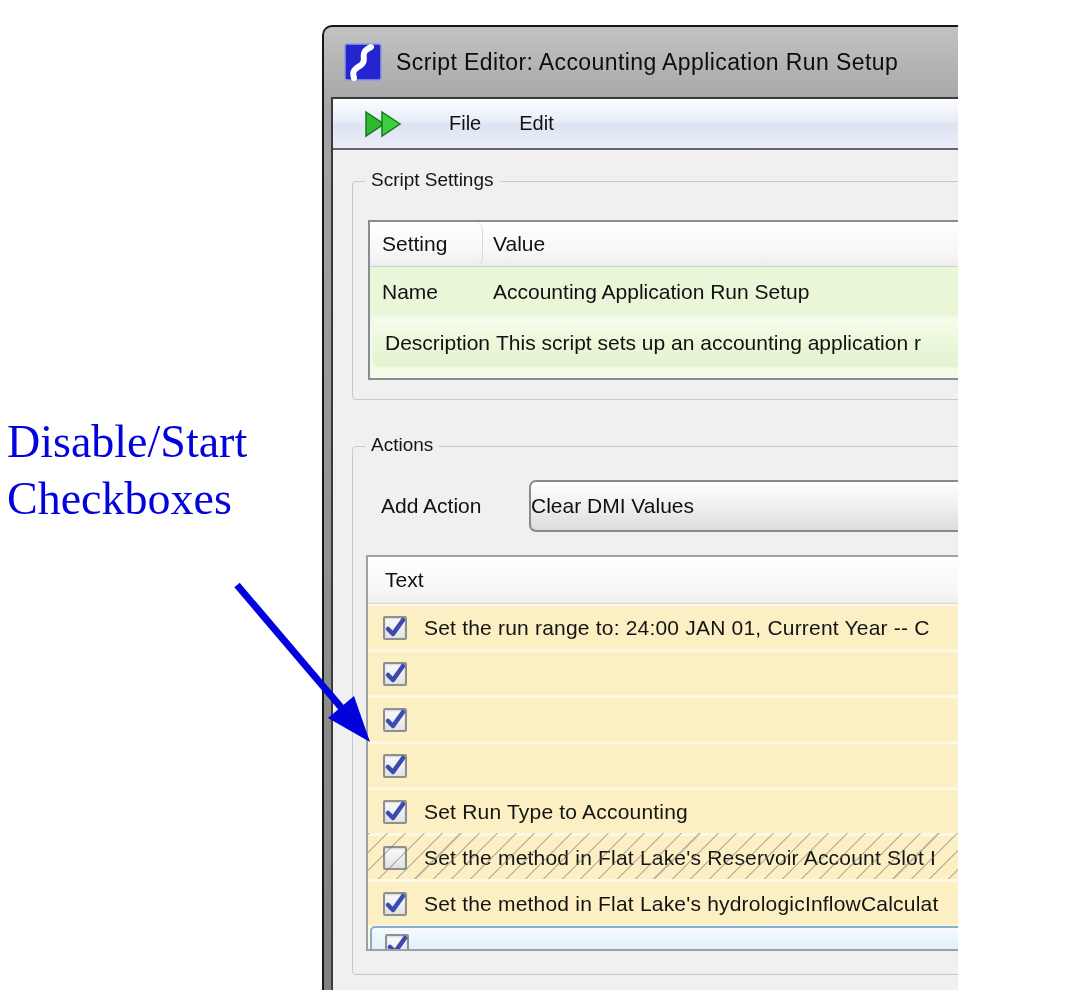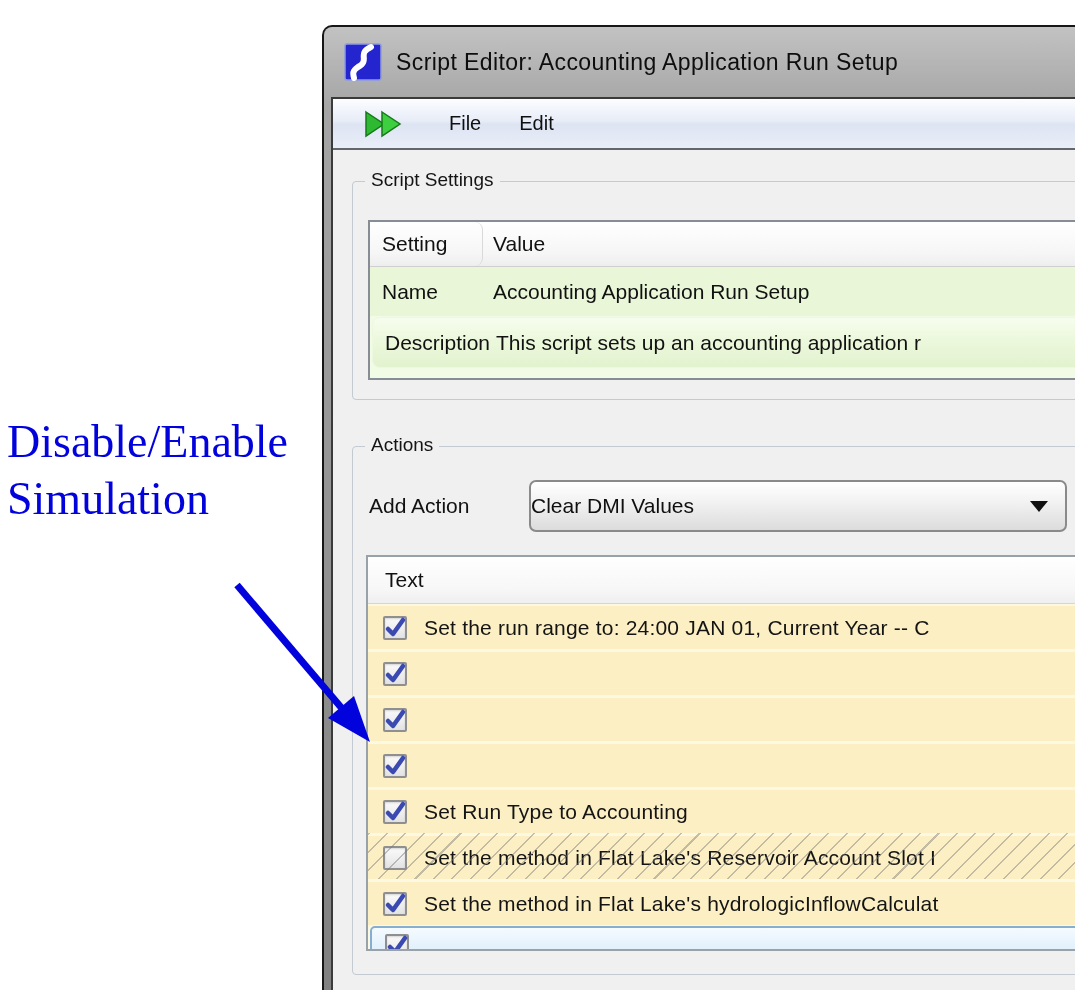--- a/index.html
+++ b/index.html
@@ -1,18 +1,18 @@
 <!DOCTYPE html>
 <html><head>
 <meta charset="utf-8">
 <style>
   * { margin:0; padding:0; box-sizing:border-box; }
   html,body { background:#ffffff; }
   #stage {
-    position:relative; width:1075px; height:990px;
+    position:relative; width:958px; height:990px;
     overflow:hidden; background:#ffffff;
     font-family:"Liberation Sans", sans-serif;
   }
 
   
   .window {
     position:absolute; left:322px; top:25px; width:815px; height:1000px;
     background:linear-gradient(180deg,#c2c2c2 0%,#a5a5a5 8%,#8f8f8f 60%,#7f7f7f 100%);
     border:2px solid #161616; border-bottom:none;
     border-radius:10px 10px 0 0;
@@ -73,21 +73,21 @@
   .settings-row .cell-setting { width:113px; padding-left:12px; font-size:21px; color:#111; white-space:nowrap; }
   .settings-row .cell-value   { padding-left:10px; font-size:21px; color:#111; white-space:nowrap; }
   .settings-row.row-alt {
     height:51px; margin:1px 2px; border-radius:8px;
     background:linear-gradient(180deg,#f7fdee 0%,#ecf8dc 45%,#e2f3cf 100%);
     border:1px solid #eef8e0;
   }
 
   
   .add-action-label {
-    position:absolute; left:16px; top:47px; font-size:21px; color:#111; white-space:nowrap;
+    position:absolute; left:28px; top:47px; font-size:21px; color:#111; white-space:nowrap;
   }
   .combo {
     position:absolute; left:176px; top:33px; width:538px; height:52px;
     border:2px solid #8a8a8a; border-radius:7px;
     background:linear-gradient(180deg,#ffffff 0%,#f1f1f1 45%,#dcdcdc 100%);
     display:flex; align-items:center; cursor:default;
   }
   .combo-text { font-size:21px; color:#0f0f0f; flex:1; white-space:nowrap; }
   .combo-arrow {
     width:0; height:0; margin-right:17px;
@@ -270,21 +270,21 @@
                 </svg>
             </div>
           </div>
         </div>
       </div>
 
     </div>
   </div>
 
   <div class="annotation">
-    <div>Disable/Enable</div>
-    <div>Simulation</div>
+    <div>Disable/Start</div>
+    <div>Checkboxes</div>
   </div>
   <svg class="arrow-svg" width="200" height="200" viewBox="0 0 200 200">
     <line x1="37" y1="30" x2="145" y2="157" stroke="#0202dd" stroke-width="7"></line>
     <polygon points="170,187 128,163 154,141" fill="#0202dd"></polygon>
   </svg>
 
 </div>
 
 </body></html>

